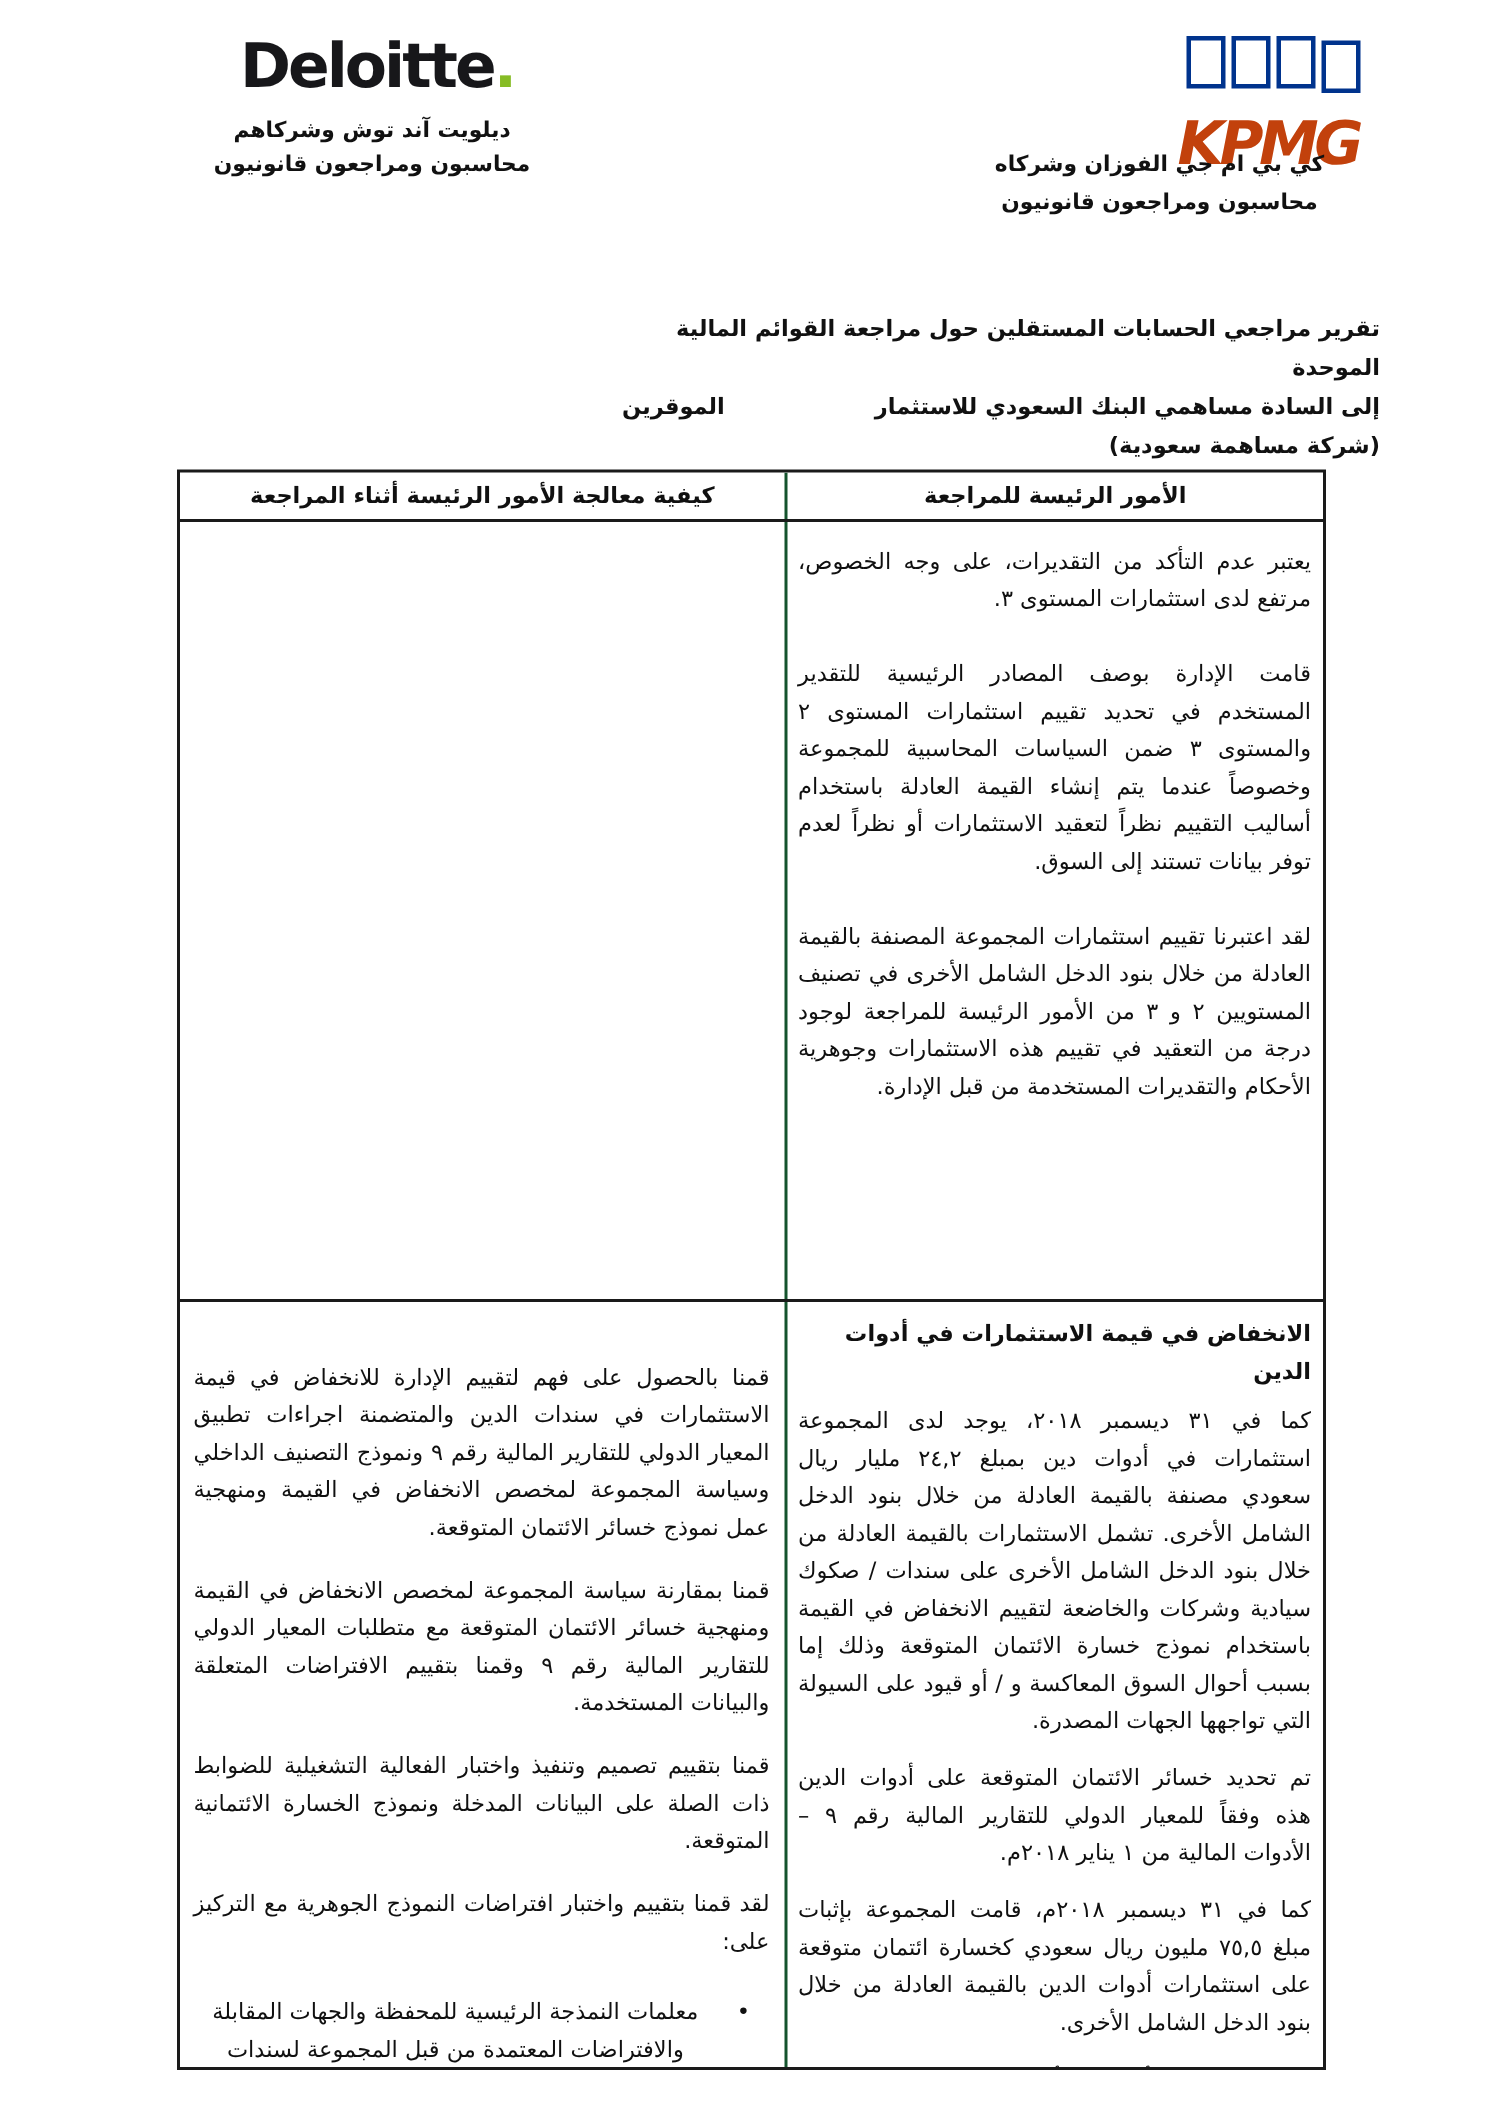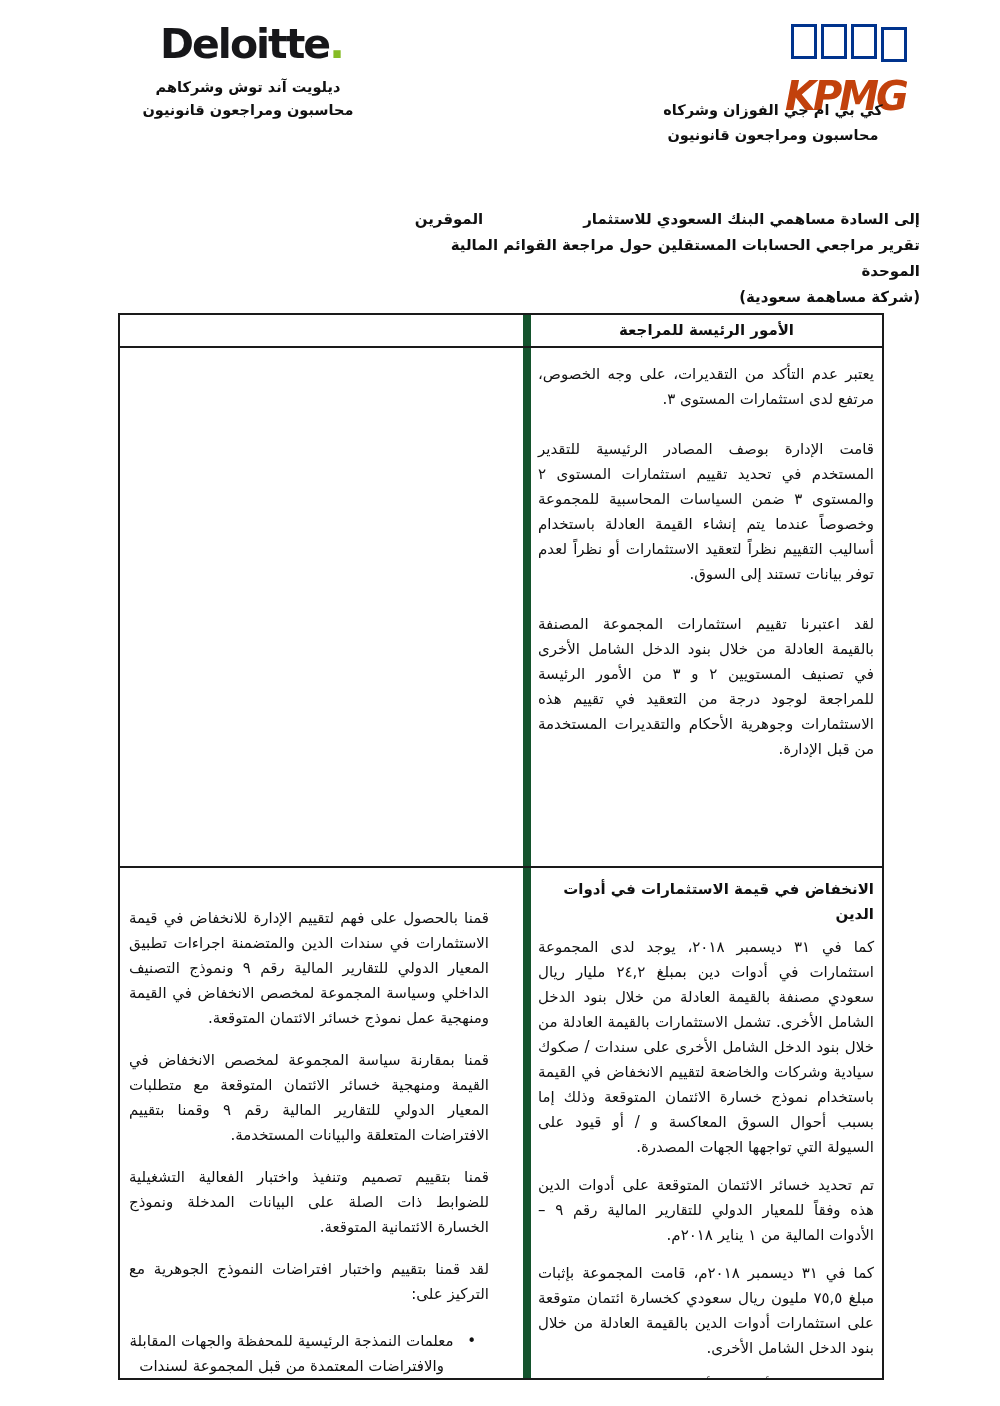--- a/index.html
+++ b/index.html
@@ -44,21 +44,21 @@
     width:766px; height:1067px;
     border:2px solid #1a1a1a;
     direction:rtl;
     overflow:hidden;
     display:flex; flex-direction:column;
     font-size:15px; line-height:25px; color:#101010;
   }
   .t-head { display:flex; height:33px; border-bottom:2px solid #1a1a1a; flex:none; }
   .t-row1 { display:flex; height:520px; border-bottom:2px solid #1a1a1a; flex:none; }
   .t-row2 { display:flex; flex:1; min-height:0; }
-  .cell-r { width:359px; flex:none; border-left:8px solid #14532d;margin-left:24px; }
+  .cell-r { width:359px; flex:none; border-left:2px solid #14532d; }
   .cell-l { flex:1; min-width:0; }
   .th { display:flex; align-items:center; justify-content:center; font-weight:bold; font-size:15px; }
   .body-cell-r { padding:14px 8px 16px 7px; }
   .body-cell-l { padding:38px 10px 0 9px; }
   .kam-table p { text-align:justify; }
   .r1 p { margin-bottom:25px; }
   .r1 p.sep-more { margin-top:45px; }
   .kam-heading { font-weight:bold; text-align:right; margin-bottom:8px; }
   .r2r p { margin-bottom:13px; }
   .r2l p { margin-bottom:17px; }
@@ -87,29 +87,30 @@
       <div class="kpmg-square"></div>
     </div>
     <div class="kpmg-wordmark">KPMG</div>
   </div>
   <div class="kpmg-ar">
     <div>كي بي ام جي الفوزان وشركاه</div>
     <div>محاسبون ومراجعون قانونيون</div>
   </div>
 
   <div class="title-block">
+    <div>تقرير مراجعي الحسابات المستقلين حول مراجعة القوائم المالية الموحدة</div>
     <div><span>إلى السادة مساهمي البنك السعودي للاستثمار</span><span class="title-gap"></span><span>الموقرين</span></div>
-    <div>تقرير مراجعي الحسابات المستقلين حول مراجعة القوائم المالية الموحدة</div>
     <div>(شركة مساهمة سعودية)</div>
   </div>
 
   <div class="kam-table">
 
     <div class="t-head">
       <div class="cell-r th">الأمور الرئيسة للمراجعة</div>
+      <div class="cell-l th">كيفية معالجة الأمور الرئيسة أثناء المراجعة</div>
     </div>
 
     <div class="t-row1">
       <div class="cell-r body-cell-r r1">
         <p>يعتبر عدم التأكد من التقديرات، على وجه الخصوص، مرتفع لدى استثمارات المستوى ٣.</p>
         <p>قامت الإدارة بوصف المصادر الرئيسية للتقدير المستخدم في تحديد تقييم استثمارات المستوى ٢ والمستوى ٣ ضمن السياسات المحاسبية للمجموعة وخصوصاً عندما يتم إنشاء القيمة العادلة باستخدام أساليب التقييم نظراً لتعقيد الاستثمارات أو نظراً لعدم توفر بيانات تستند إلى السوق.</p>
         <p>لقد اعتبرنا تقييم استثمارات المجموعة المصنفة بالقيمة العادلة من خلال بنود الدخل الشامل الأخرى في تصنيف المستويين ٢ و ٣ من الأمور الرئيسة للمراجعة لوجود درجة من التعقيد في تقييم هذه الاستثمارات وجوهرية الأحكام والتقديرات المستخدمة من قبل الإدارة.</p>
       </div>
       <div class="cell-l body-cell-l"></div>
     </div>

